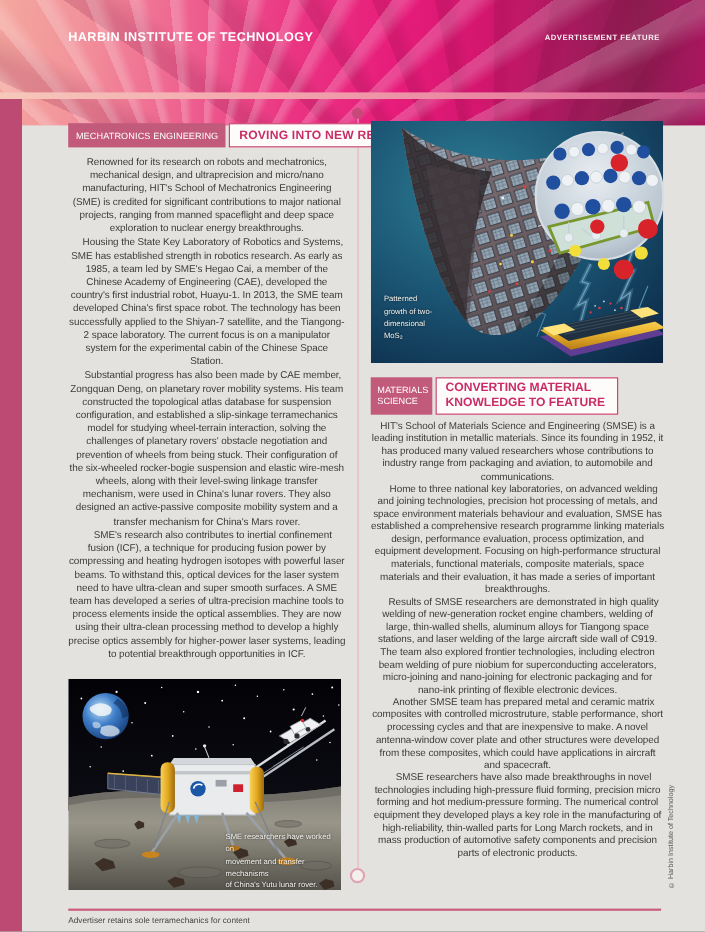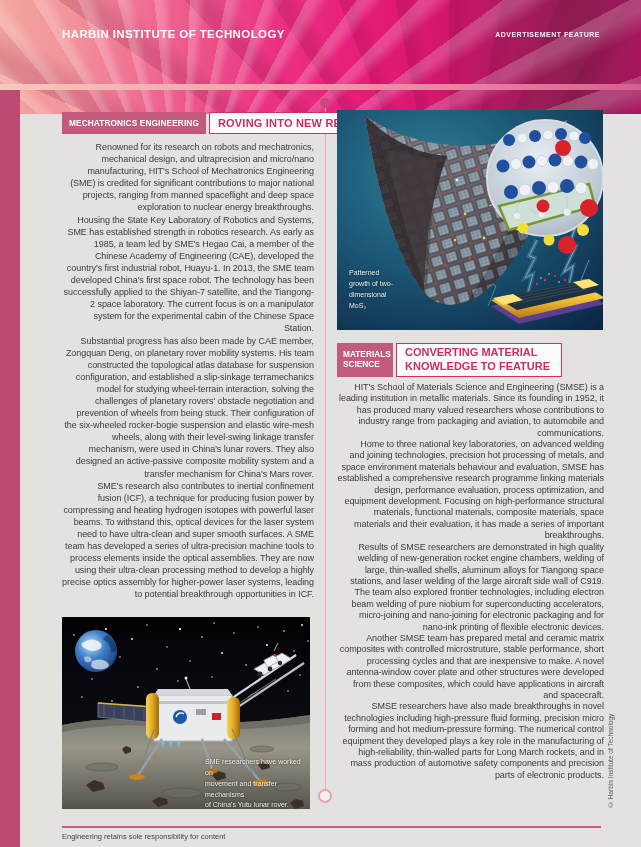--- a/index.html
+++ b/index.html
@@ -22,32 +22,32 @@
 
   
   #left-accent-bar{position:absolute;left:0;top:90px;width:20px;height:757px;background:#bc4a72;}
   #gutter-line{position:absolute;left:325px;top:103px;width:1px;height:692px;background:#e9b0c2;}
   #gutter-dot-top{position:absolute;left:320px;top:98px;width:10px;height:10px;border-radius:50%;background:#c84879;}
   #gutter-dot-bottom{position:absolute;left:318px;top:789px;width:10px;height:10px;border-radius:50%;
       background:#f4f0ec;border:2px solid #dfa4b6;}
 
   
   .section-header{position:absolute;display:flex;align-items:stretch;}
-  .section-label{background:#c25a7c;color:#fff;font-weight:bold;display:flex;align-items:center;}
+  .section-label{background:#c25a7c;color:#fff;font-weight:normal;display:flex;align-items:center;}
   .section-heading{background:#fdfcfb;border:1px solid #c73465;color:#c92c66;font-weight:bold;
       display:flex;align-items:center;}
   #mech-header{left:62px;top:112px;height:22px;}
   #mech-header .section-label{font-size:8.3px;padding:0 7px;letter-spacing:.1px;}
   #mech-header .section-heading{font-size:11px;padding:0 8px;margin-left:3px;letter-spacing:.2px;}
   #mat-header{left:337px;top:343px;height:34px;}
   #mat-header .section-label{font-size:8.3px;padding:0 6px;width:44px;line-height:1.2;}
   #mat-header .section-heading{font-size:11px;padding:0 8px;margin-left:3px;width:148px;line-height:1.25;}
 
   
-  .body-text{position:absolute;color:#3b3b3b;text-align:right;}
+  .body-text{position:absolute;color:#3b3b3b;text-align:center;}
   .body-text p{margin:0;}
   .body-text p + p{text-indent:11px;}
   #mech-text{left:62px;top:141px;width:252px;font-size:9px;line-height:12.1px;letter-spacing:-.05px;}
   #mat-text{left:337px;top:382px;width:267px;font-size:9px;line-height:11.4px;letter-spacing:-.05px;}
 
   
   .figure{position:absolute;overflow:hidden;}
   #mos2-figure{left:337px;top:110px;width:266px;height:220px;}
   #lunar-figure{left:62px;top:617px;width:248px;height:192px;}
   .fig-caption{position:absolute;color:#f4f2ee;font-size:7px;line-height:1.55;white-space:pre-line;}
@@ -389,16 +389,16 @@
         <ellipse cx="199" cy="166" rx="9" ry="3.4" fill="#c9831f"></ellipse>
         <ellipse cx="150" cy="154" rx="6" ry="2.4" fill="#b57218"></ellipse>
       </g>
     </svg>
   </div>
   <div id="lunar-caption" class="fig-caption">SME researchers have worked on
 movement and transfer mechanisms
 of China's Yutu lunar rover.</div>
 
   <div id="footer-rule"></div>
-  <div id="footer-disclaimer">Engineering retains sole responsibility for content</div>
+  <div id="footer-disclaimer">Advertiser retains sole terramechanics for content</div>
   <div id="copyright-credit">© Harbin Institute of Technology</div>
 
 </div>
 
 </body></html>

